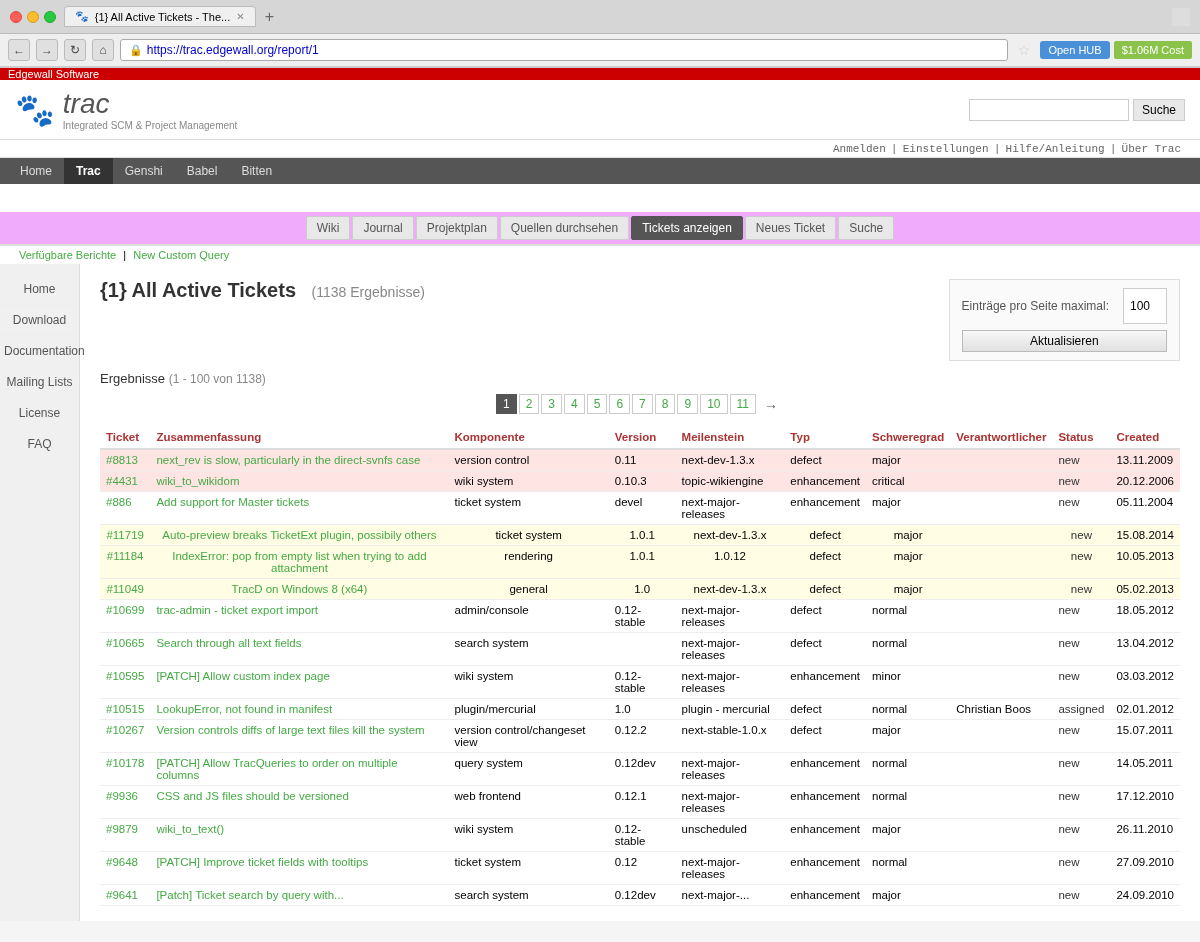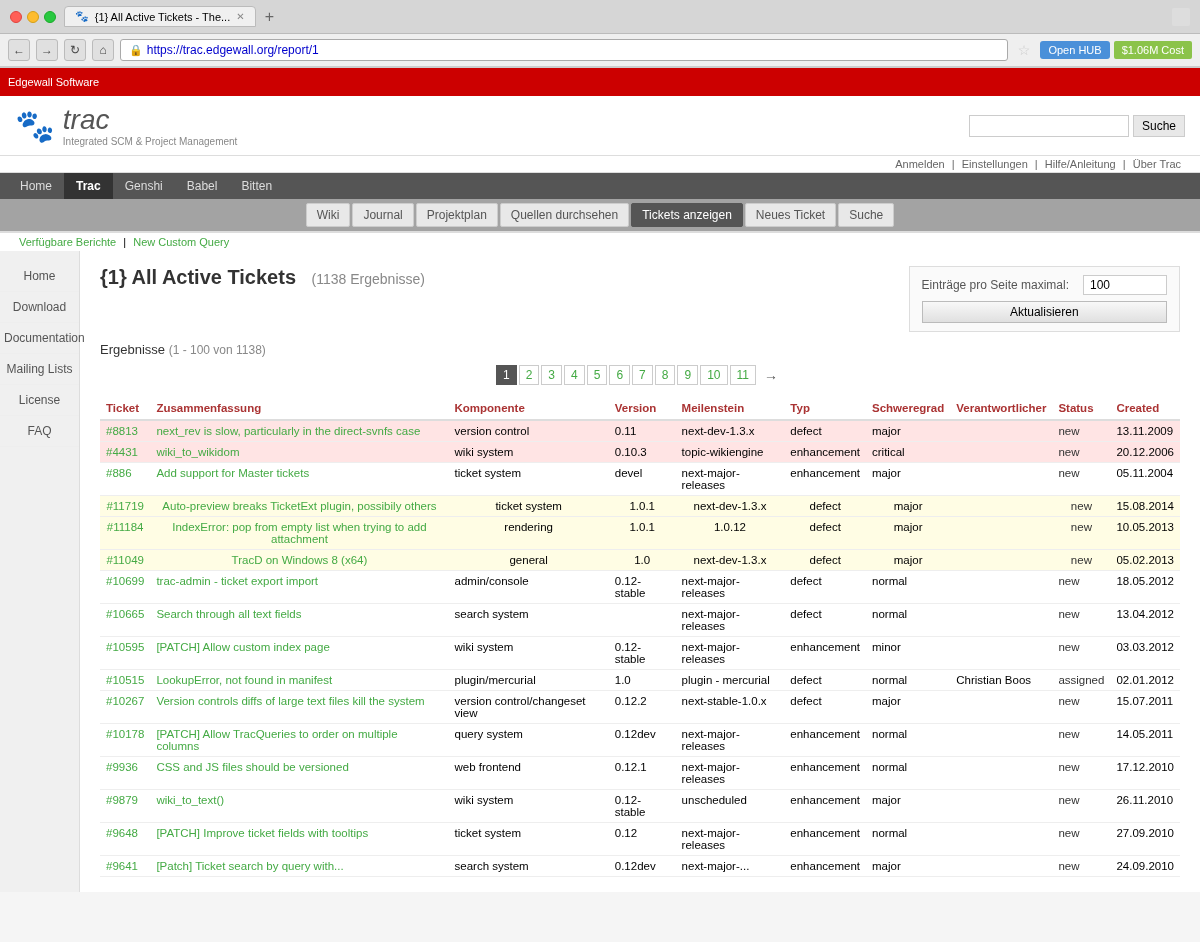--- a/index.html
+++ b/index.html
@@ -22,43 +22,43 @@
     .browser-nav { background: #efefef; padding: 5px 8px; display: flex; align-items: center; gap: 6px; border-bottom: 1px solid #ccc; }
     .nav-btn { width: 22px; height: 22px; border: 1px solid #bbb; border-radius: 3px; background: #e0e0e0; display: flex; align-items: center; justify-content: center; cursor: pointer; font-size: 12px; color: #444; }
     .address-bar { flex: 1; border: 1px solid #aaa; border-radius: 3px; padding: 3px 8px; font-size: 12px; background: #fff; display: flex; align-items: center; gap: 4px; }
     .address-bar .lock-icon { color: #4a4; font-size: 11px; }
     .address-text { color: #00c; font-size: 12px; }
     .bookmark-star { font-size: 14px; color: #ccc; cursor: pointer; margin-left: 4px; }
 
     
     .page-wrapper { background: #fff; max-width: 1200px; margin: 0 auto; }
 
-    .edgewall-bar { background: #cc0000; color: white; font-size: 11px; padding: 8px 8px; }
+    .edgewall-bar { background: #cc0000; color: white; font-size: 11px; padding: 0 8px; }
 
     .header { background: #fff; padding: 8px 15px; display: flex; align-items: center; justify-content: space-between; border-bottom: 1px solid #ddd; }
     .logo-area { display: flex; align-items: center; gap: 8px; }
     .logo-paw { color: #cc0000; font-size: 32px; }
     .logo-name { font-size: 28px; color: #555; font-weight: normal; font-style: italic; }
     .logo-tagline { font-size: 10px; color: #888; }
     .header-search { display: flex; gap: 4px; }
     .header-search input { border: 1px solid #ccc; padding: 3px 8px; font-size: 12px; width: 160px; }
     .header-search button { border: 1px solid #ccc; background: #e8e8e8; padding: 3px 8px; cursor: pointer; font-size: 12px; }
     .open-hub-btn { background: #4a90d9; color: white; border: none; padding: 3px 8px; font-size: 11px; cursor: pointer; border-radius: 3px; }
     .cost-btn { background: #8bc34a; color: white; border: none; padding: 3px 8px; font-size: 11px; cursor: pointer; border-radius: 2px; }
 
     .header-links { text-align: right; padding: 2px 15px; font-size: 11px; color: #666; border-bottom: 1px solid #ddd; }
-    .header-links a { color: #666; text-decoration: none; margin: 0 4px; }
+    .header-links a { color: #666; text-decoration: none; margin: 0 4px; font-family: Liberation Mono, monospace; }
 
     
     .main-nav { background: #555; display: flex; gap: 0; padding: 0 8px; }
     .main-nav a { color: #ddd; text-decoration: none; padding: 6px 12px; font-size: 12px; display: block; }
     .main-nav a.active { background: #333; color: #fff; font-weight: bold; }
 
     
-    .sub-nav { background: #a3a3a3; display: flex; justify-content: center; gap: 2px; padding: 4px; border-bottom: 2px solid #ddd; }
+    .sub-nav { background: #f0abfc; display: flex; justify-content: center; gap: 2px; padding: 4px; border-bottom: 2px solid #ddd; margin-top: 28px; }
     .sub-nav a { color: #555; text-decoration: none; padding: 4px 10px; font-size: 12px; border: 1px solid #ccc; background: #e8e8e8; border-radius: 2px; }
     .sub-nav a.active { background: #555; color: #fff; border-color: #555; }
 
     .sub-nav-links { padding: 3px 15px; font-size: 11px; }
     .sub-nav-links a { color: #4a4; text-decoration: none; margin: 0 4px; }
 
     
     .content { padding: 15px 20px; }
 
     .page-title { font-size: 20px; color: #333; margin-bottom: 10px; }
@@ -204,21 +204,21 @@
       <a href="#">License</a>
       <a href="#">FAQ</a>
     </div>
 
     <div class="main-content">
       <div class="content">
 
         <div class="settings-box">
           <div class="settings-row">
             <label>Einträge pro Seite maximal:</label>
-            <input type="text" style="border: 1px solid rgb(204, 204, 204); padding: 2px 6px; width: 84px; font-size: 12px;" value="100">
+            <input type="text" style="border: 1px solid rgb(204, 204, 204); padding: 10px 6px; width: 44px; font-size: 12px;" value="100">
           </div>
           <button class="aktualisieren-btn">Aktualisieren</button>
         </div>
 
         <h1 class="page-title">
           <span>{1} All Active Tickets</span>
           <span class="result-count">(1138 Ergebnisse)</span>
         </h1>
 
         <div class="results-header">

